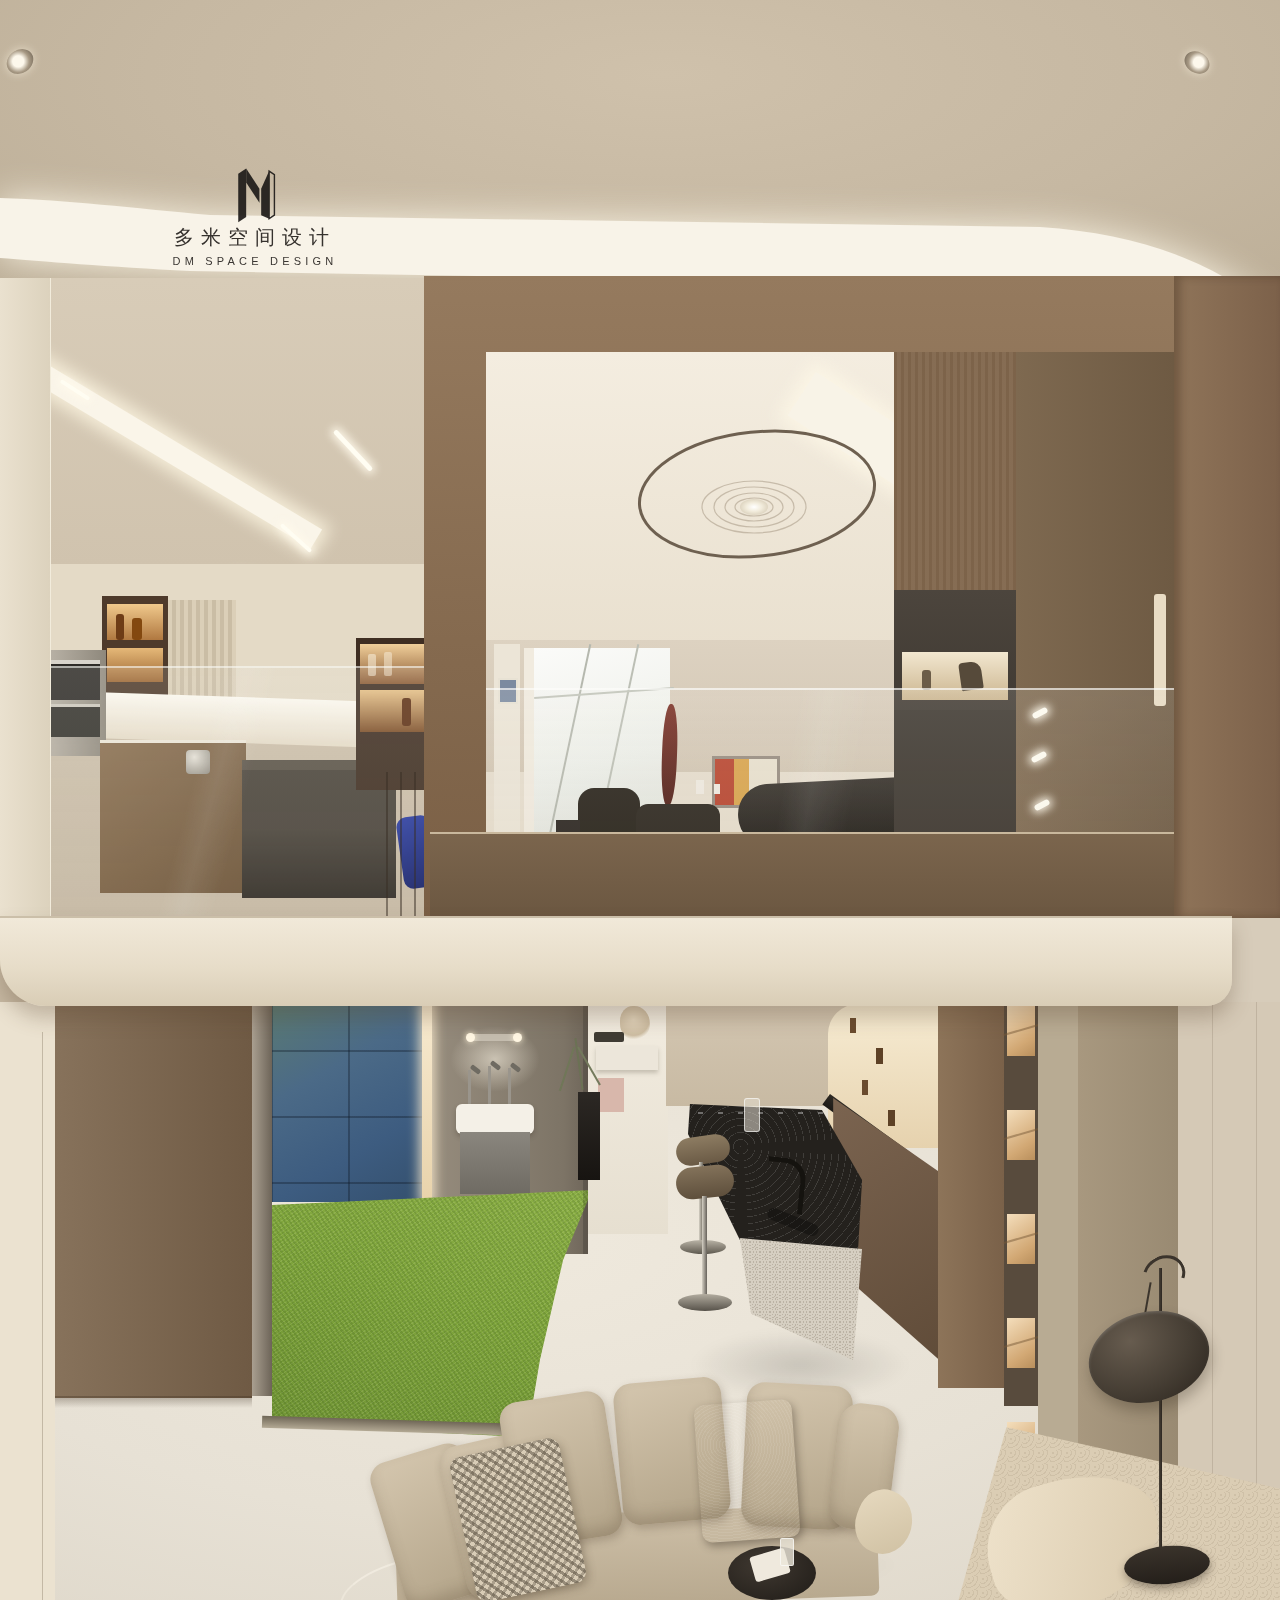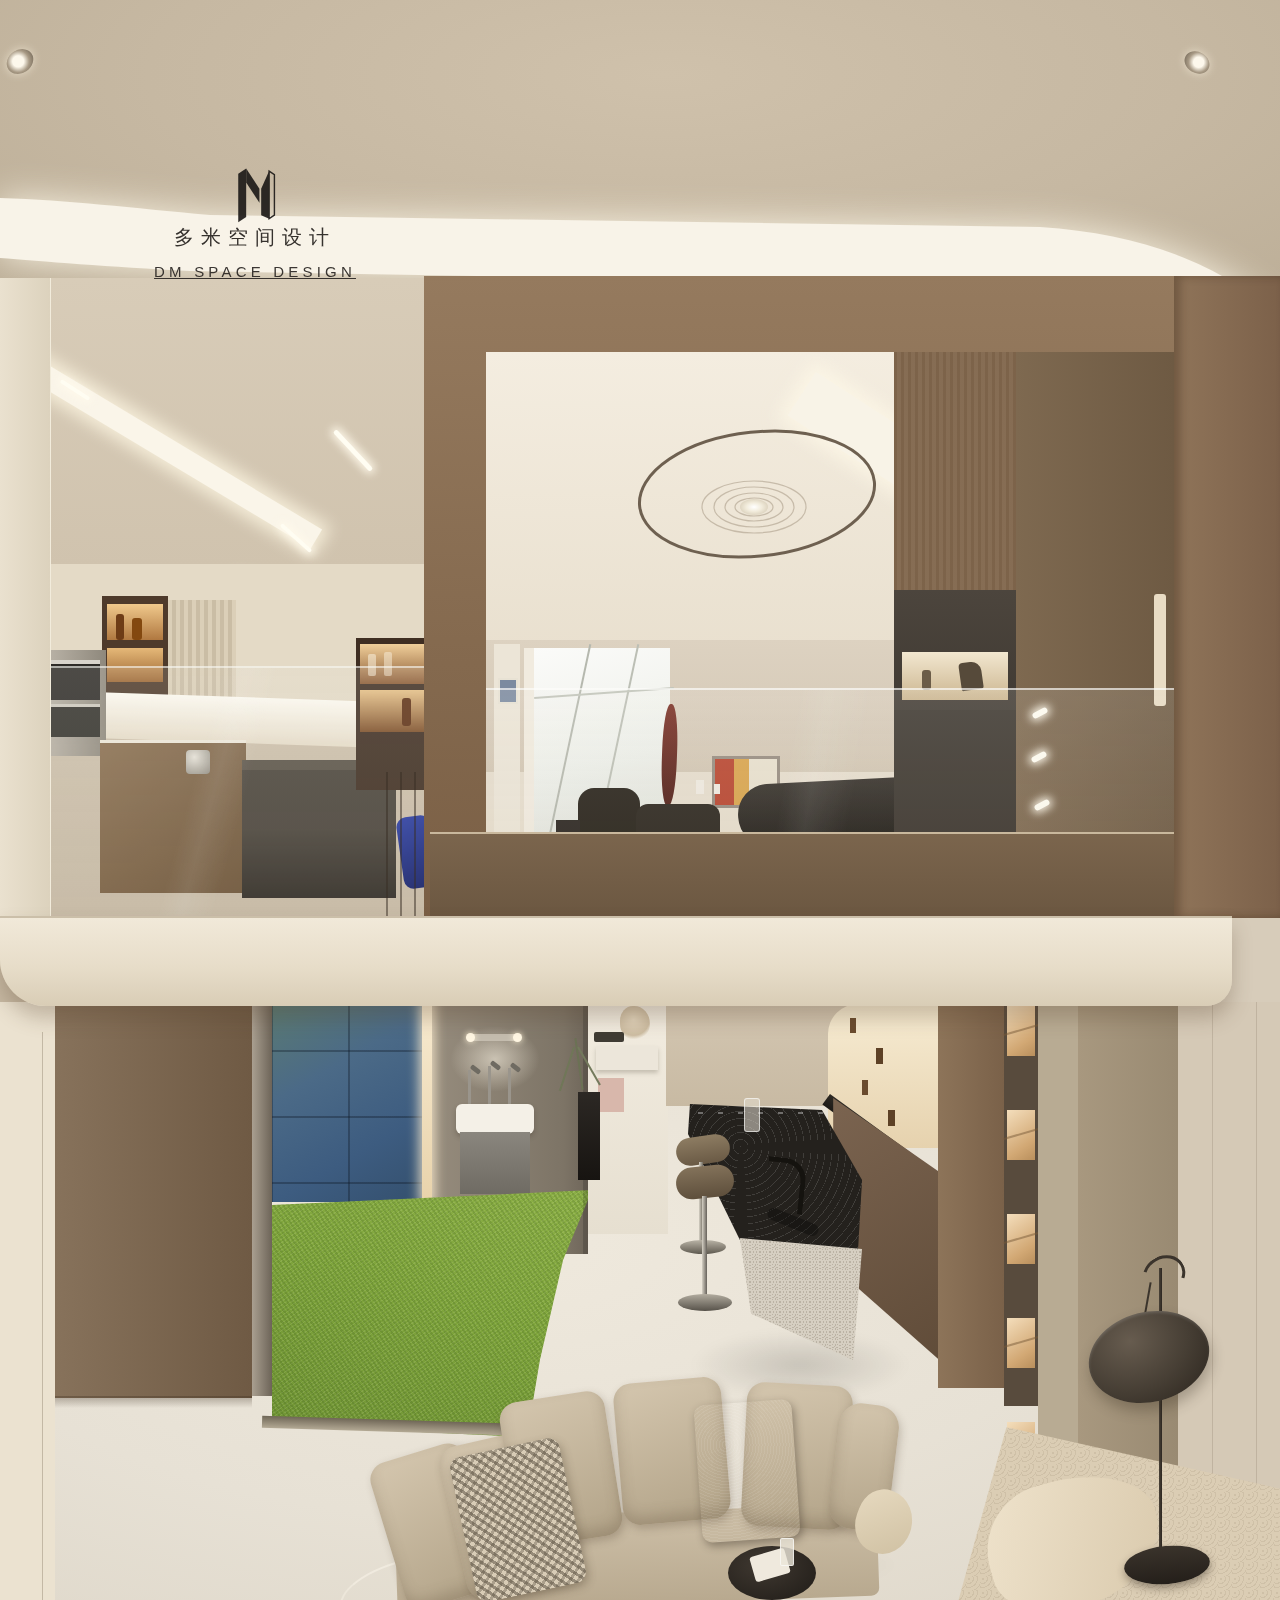--- a/index.html
+++ b/index.html
@@ -10,21 +10,21 @@
   .woodgrain-f{background-image:repeating-linear-gradient(90deg,rgba(55,35,18,.07) 0 3px,rgba(255,255,255,.03) 3px 7px);}
   .glowbar{background:#faf5e9;box-shadow:0 0 16px 7px rgba(255,248,228,.75);}
   .dash{background:#fffdf2;box-shadow:0 0 8px 3px rgba(255,250,235,.9);border-radius:3px;}
   .cushion{background:linear-gradient(165deg,#d4c6ae,#b2a388);border-radius:18px;
            box-shadow:inset 0 -8px 14px rgba(90,75,55,.25), 2px 4px 8px rgba(70,55,40,.25);}
   .club{background:#9a958c;}
   .club:after{content:"";position:absolute;top:-3px;left:2px;width:11px;height:5px;background:#6f6b62;border-radius:2px;transform:rotate(38deg);}
   .niche-lit{background:linear-gradient(145deg,#f4debc 0%,#d2a874 70%,#b98f5c 100%);position:relative;}
   .niche-lit:after{content:"";position:absolute;left:-4px;right:-4px;top:45%;height:2px;background:rgba(120,90,55,.5);transform:rotate(-16deg);}
   .logo-cn{font-size:20px;letter-spacing:7px;color:#26221f;white-space:nowrap;}
-  .logo-en{font-size:15px;letter-spacing:4.2px;color:#2b2724;white-space:nowrap;margin-top:12px;text-decoration:underline;}
+  .logo-en{font-size:11px;letter-spacing:4.2px;color:#2b2724;white-space:nowrap;margin-top:4px;}
 </style>
 </head>
 <body>
 
 <div id="stage">
 
   <div class="abs" style="left:0;top:0;width:1280px;height:300px;background:radial-gradient(ellipse at 52% 25%,#cfc1ab 0%,#c6b8a2 55%,#bcae97 100%);"></div>
 
   <svg class="abs" style="left:0;top:140px;filter:drop-shadow(0 0 18px rgba(255,250,235,.85));" width="1280" height="300" viewBox="0 140 1280 300">
     <path d="M0,198 C70,200 130,208 210,215 L1040,227 C1150,234 1232,270 1280,320 L1280,404 C1226,332 1146,294 1046,286 L190,271 C110,267 40,261 0,258 Z" fill="#f8f3e8"></path>

